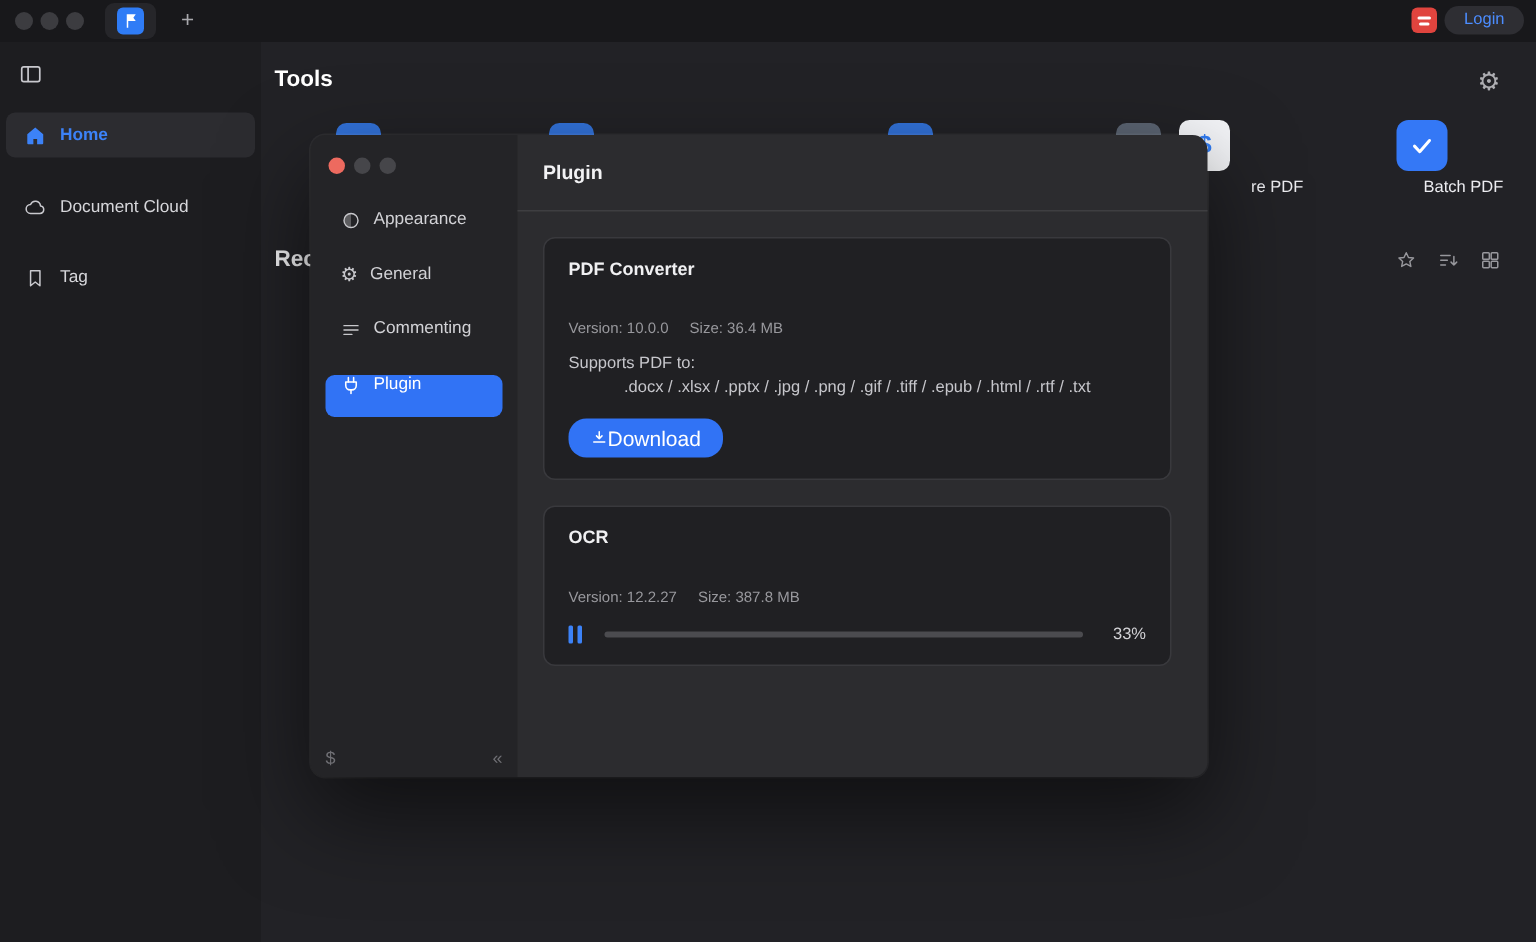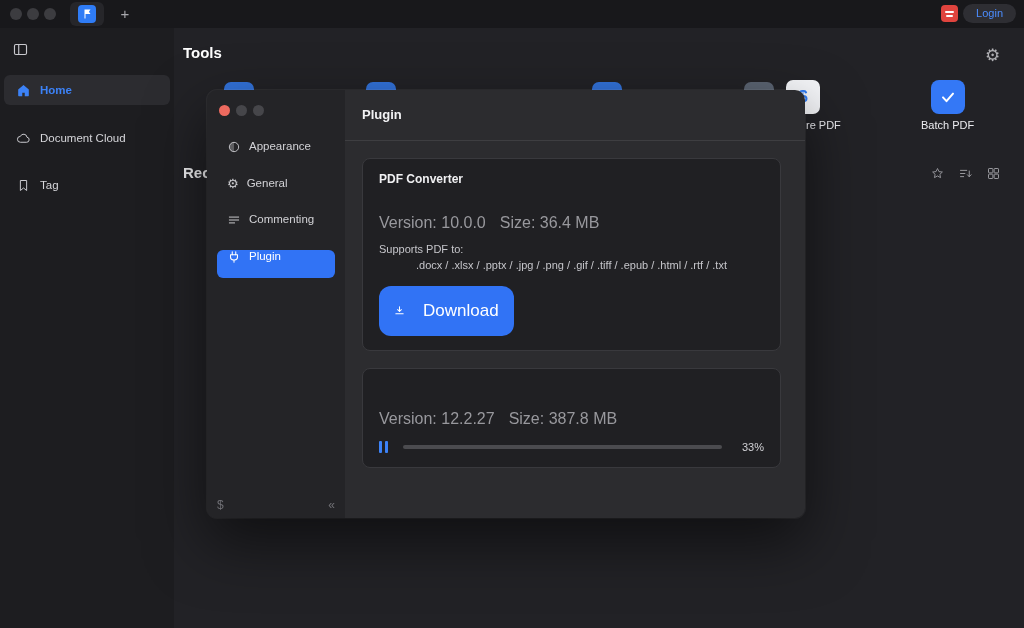--- a/index.html
+++ b/index.html
@@ -29,21 +29,21 @@
     color:#d6d6da;font-size:11.5px;}
   .side-item.active{background:#2c2c30;color:#3c82f7;font-weight:bold;}
   
   .main-title{position:absolute;left:183px;top:44px;font-size:15px;font-weight:bold;color:#ffffff;}
   .main-gear{position:absolute;left:985px;top:45px;font-size:17px;color:#aeaeb2;
     font-family:"DejaVu Sans",sans-serif;}
   .peek{position:absolute;top:82px;width:30px;height:30px;border-radius:7px;background:#3272d9;}
   .tool-doc{position:absolute;left:786px;top:80px;width:34px;height:34px;border-radius:7px;
     background:#f4f5f8;display:flex;align-items:center;justify-content:center;
     color:#2f7cf6;font-weight:bold;font-size:17px;}
-  .tool-label{position:absolute;top:119px;font-size:11px;color:#ececf0;}
+  .tool-label{position:absolute;top:119px;font-size:11px;color:#ececf0;padding-left:28px;}
   .tool-batch{position:absolute;left:931px;top:80px;width:34px;height:34px;border-radius:8px;
     background:#3478f6;display:flex;align-items:center;justify-content:center;}
   .recent-title{position:absolute;left:183px;top:164px;font-size:15px;font-weight:bold;color:#f2f2f4;}
   .mini-icon{position:absolute;top:166px;}
   
   .modal{position:absolute;left:207px;top:90px;width:598px;height:428px;border-radius:10px;
     background:#2c2c2f;box-shadow:0 24px 60px rgba(0,0,0,.55),0 0 0 1px rgba(255,255,255,.06);
     display:flex;}
   .mnav{position:relative;width:138px;background:#242427;border-radius:10px 0 0 10px;}
   .mtl{position:absolute;top:15px;width:11px;height:11px;border-radius:50%;}
@@ -54,27 +54,27 @@
   .nav-gear{font-family:"DejaVu Sans",sans-serif;font-size:13px;color:#c8c8cc;line-height:1;}
   .mnav-foot{position:absolute;bottom:6px;left:10px;right:10px;display:flex;
     justify-content:space-between;color:#707075;font-size:12px;}
   .mbody{position:relative;flex:1;border-radius:0 10px 10px 0;}
   .mheader{height:50px;line-height:50px;padding-left:17px;font-size:13px;font-weight:bold;
     color:#f2f2f4;border-bottom:1px solid #3e3e41;}
   .mcontent{padding:17px 24px 0 17px;}
   .card{background:#202023;border:1px solid #39393d;border-radius:8px;
     padding:13px 16px 14px;margin-bottom:17px;}
   .card h3{margin:0 0 4px;font-size:12px;font-weight:bold;color:#f0f0f2;}
-  .meta{font-size:16px;color:#98989d;margin-top:28px;}
+  .meta{font-size:10px;color:#98989d;margin-top:28px;}
   .meta span+span{margin-left:14px;}
   .desc{font-size:11px;line-height:1.4;color:#c6c6cb;margin-top:10px;}
   .formats{font-size:11px;line-height:1.4;color:#c6c6cb;margin-top:1px;text-align:center;}
-  .dl-btn{margin-top:12px;display:inline-flex;align-items:center;gap:18px;border:none;
-    background:#3173f5;color:#fff;font-size:17px;font-family:inherit;
-    padding:15px 15px;border-radius:12px;}
+  .dl-btn{margin-top:12px;display:inline-flex;align-items:center;gap:0;border:none;
+    background:#3173f5;color:#fff;font-size:14px;font-family:inherit;
+    padding:5px 15px;border-radius:12px;}
   .prog-row{display:flex;align-items:center;margin-top:13px;}
   .pause{display:flex;gap:3px;width:11px;}
   .pause i{display:block;width:3px;height:12px;background:#3c82f7;border-radius:1px;}
   .track{flex:1;height:4px;border-radius:2px;background:#4b4b4f;margin-left:13px;overflow:hidden;}
   .fill{height:4px;border-radius:2px;background:#3173f5;width:0;}
   .pct{width:30px;margin-left:12px;text-align:right;font-size:11px;color:#d2d2d6;}
   svg{display:block;}
 </style>
 </head>
 <body>
@@ -233,20 +233,21 @@
           <button class="dl-btn">
             <svg viewBox="0 0 24 24" width="11" height="11" fill="none" stroke="#fff" stroke-width="2.2" stroke-linecap="round" stroke-linejoin="round">
                 <path d="M12 4v10m0 0 4-4m-4 4-4-4"></path>
                 <path d="M4 19h16"></path>
               </svg>
             <span>Download</span>
           </button>
         </div>
 
         <div class="card">
+          <h3>OCR</h3>
           <div class="meta">
             <span>Version: 12.2.27</span><span>Size: 387.8 MB</span>
           </div>
           <div class="prog-row">
             <span class="pause">
                 <i></i>
                 <i></i>
               </span>
             <span class="track"><span class="fill" style="width: 33%;"></span></span>
             <span class="pct">33%</span>

